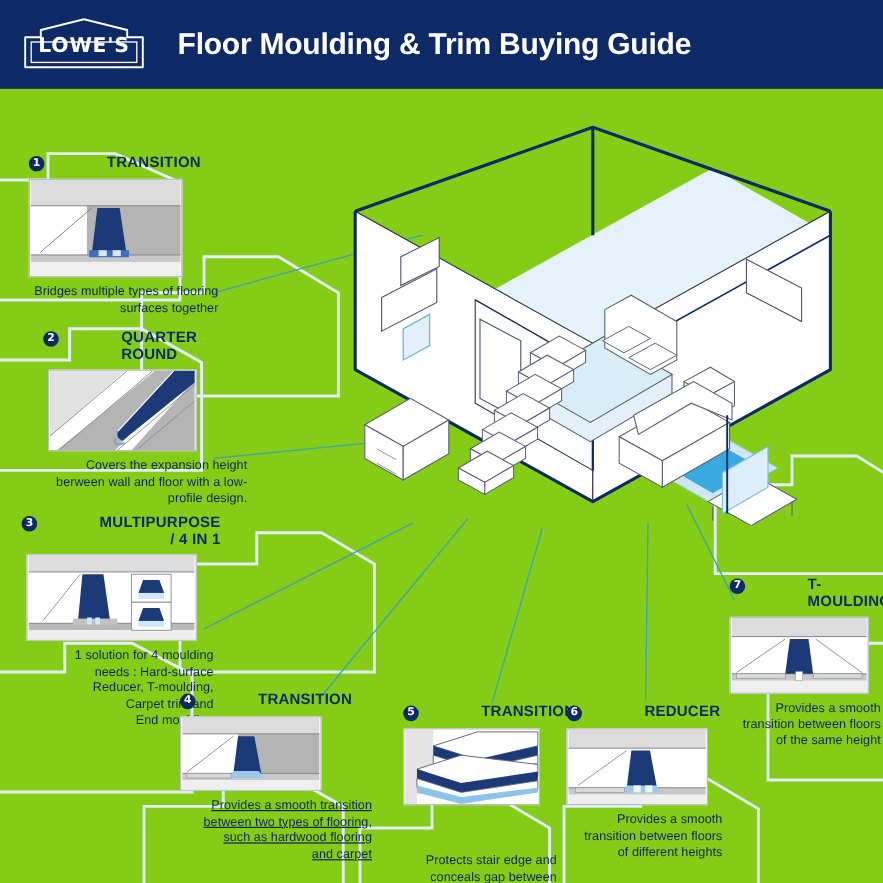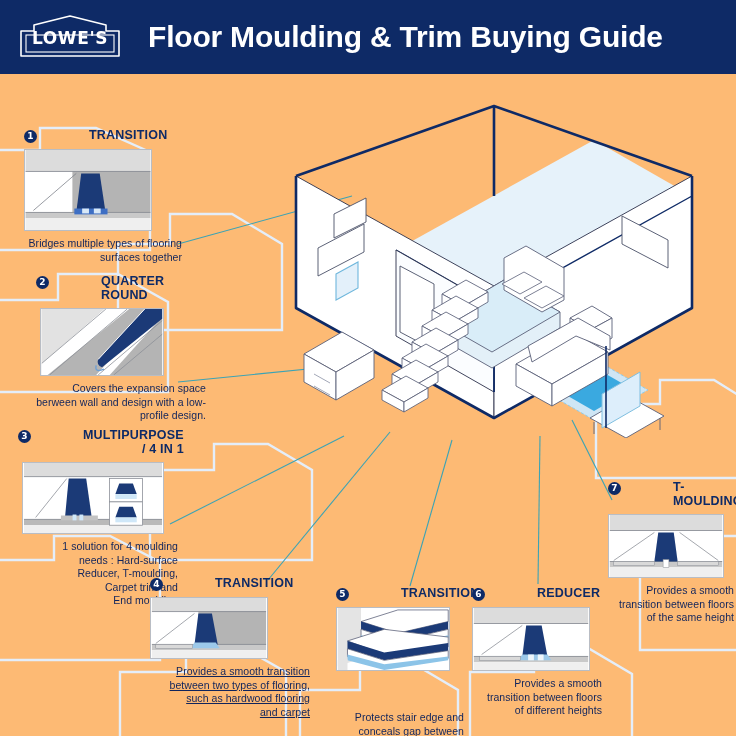--- a/index.html
+++ b/index.html
@@ -2,21 +2,21 @@
 <html><head>
 <meta charset="utf-8">
 <style>
   * { box-sizing: border-box; margin: 0; padding: 0; }
   html, body {
     width: 736px; height: 736px;
     font-family: "Liberation Sans", sans-serif;
     background: #ffffff;
     overflow: hidden;
   }
-  #page { position: relative; width: 736px; height: 736px; background: #fdba74; }
+  #page { position: relative; width: 736px; height: 736px; background: #84cc16; }
 
   
   #watermark { position: absolute; inset: 0; z-index: 0; pointer-events: none; }
 
   
   #header {
     position: absolute; left: 0; top: 0; width: 736px; height: 74px;
     background: #0e2a66; z-index: 5;
     display: flex; align-items: center;
   }
@@ -25,21 +25,21 @@
   }
   #logo-svg { position: absolute; left: 0; top: 0; }
   #logo-word {
     position: absolute; left: 0; top: 13px; width: 104px;
     text-align: center; color: #ffffff;
     font-size: 17px; font-weight: bold; letter-spacing: .6px;
     font-family: "DejaVu Sans", sans-serif;
   }
   #header-title {
     margin-left: 26px; color: #ffffff;
-    font-size: 30px; font-weight: bold; letter-spacing: -.2px;
+    font-size: 25px; font-weight: bold; letter-spacing: -.2px;
   }
 
   
   #connectors { position: absolute; inset: 0; z-index: 2; pointer-events: none; }
 
   
   #house { position: absolute; left: 276px; top: 88px; z-index: 3; }
 
   
   .callout { position: absolute; z-index: 4; }
@@ -266,21 +266,21 @@
       <path d="M58 52 L106 0" stroke="#ffffff" stroke-width="1"></path>
       <path d="M56 58 Q54 66 64 62" fill="none" stroke="#6d9fd4" stroke-width="1.4"></path>
       <g stroke="#8a8e96" stroke-width="0.8" fill="none">
         <path d="M0 56 L66 0"></path>
         <path d="M8 68 L88 0"></path>
         <path d="M58 68 L124 12"></path>
         <path d="M74 68 L124 26"></path>
       </g>
     </svg>
     <div class="co-desc">Covers the expansion
-space berween wall and design
+height berween wall and floor
 with a low-profile design.</div>
   </div>
 
   <div class="callout" style="left:18px; top:428px; width:160px;">
     <div class="co-head">
       <div class="badge">3</div>
       <div class="co-title" style="white-space:pre-line;text-align:right;">MULTIPURPOSE
 / 4 IN 1</div>
     </div>
     <svg class="co-fig" width="142" height="72" viewBox="0 0 142 72" style="margin-left:4px;">

